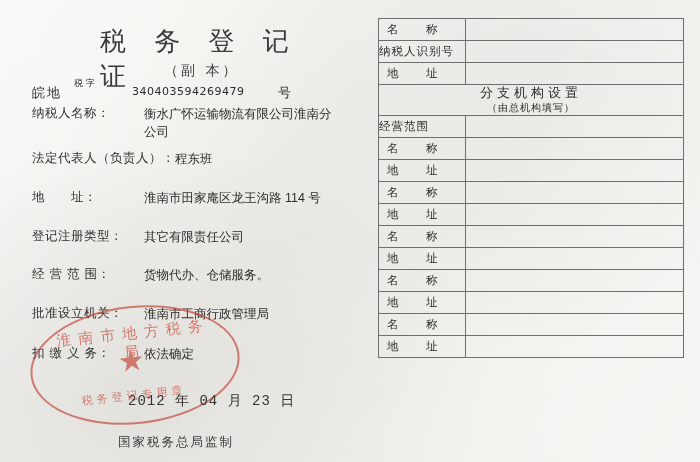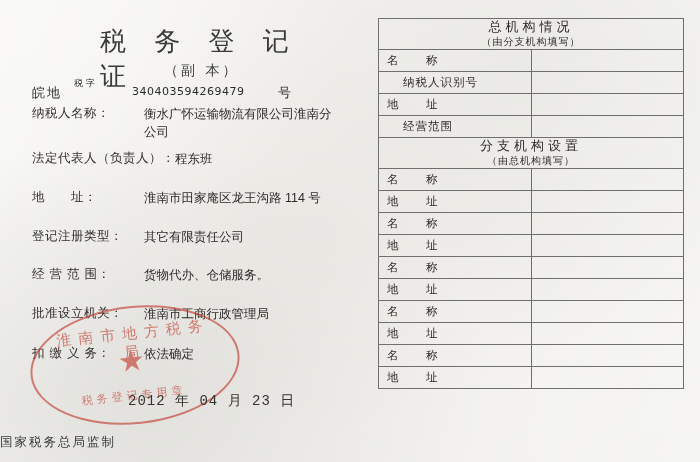--- a/index.html
+++ b/index.html
@@ -81,21 +81,21 @@
   .val2{top:18px;}
 
   .dateline{
     position:absolute;left:128px;top:392px;width:190px;
     font-size:14px;letter-spacing:1px;
     font-family:Liberation Mono, monospace;
     color:#35332f;
   }
   .dateline span{display:inline-block;}
   .footer{
-    position:absolute;left:0;top:434px;width:352px;
+    position:absolute;left:0;top:434px;width:352px;text-align:center;
     font-size:12.5px;letter-spacing:2px;
     font-family:"DejaVu Serif","Liberation Serif",serif;
     color:#3a3a3a;
   }
 
   
   .seal{
     position:absolute;left:30px;top:306px;width:212px;height:118px;
     pointer-events:none;opacity:.62;
   }
@@ -137,21 +137,21 @@
   }
   td.hdr{
     text-align:center;height:42px;line-height:15px;
   }
   td.hdr .h1{font-size:13px;letter-spacing:4px;}
   td.hdr .h2{font-size:10px;letter-spacing:1px;}
   td.k{
     width:86px;letter-spacing:8px;
     text-indent:8px;
   }
-  td.k.tight{letter-spacing:1px;text-indent:0;padding-left:24px;}
+  td.k.tight{letter-spacing:1px;text-indent:0;}
   td.v{background:transparent;}
 </style>
 </head>
 <body>
 
 <div id="sheet">
 
   <div class="left">
 
     <div class="title">税 务 登 记 证</div>
@@ -215,51 +215,45 @@
       <span>23</span>
       <span>日</span>
     </div>
 
     <div class="footer">国家税务总局监制</div>
   </div>
 
   <div class="right">
     <table class="grid">
       <tbody>
-          <tr>
-        <td class="hdr" colspan="2">
-          <div class="h1">总机构情况</div>
-          <div class="h2">（由分支机构填写）</div>
-        </td>
-      </tr>
       <tr>
         <td class="k">名　称</td>
         <td class="v"></td>
       </tr>
       <tr>
         <td class="k tight">纳税人识别号</td>
         <td class="v"></td>
       </tr>
       <tr>
         <td class="k">地　址</td>
         <td class="v"></td>
       </tr>
-      <tr>
-        <td class="k tight">经营范围</td>
-        <td class="v"></td>
-      </tr>
-
       <tr>
         <td class="hdr" colspan="2">
           <div class="h1">分支机构设置</div>
           <div class="h2">（由总机构填写）</div>
         </td>
       </tr>
 
       <tr>
+        <td class="k tight">经营范围</td>
+        <td class="v"></td>
+      </tr>
+
+      <tr>
         <td class="k">名　称</td>
         <td class="v"></td>
       </tr>
       <tr>
         <td class="k">地　址</td>
         <td class="v"></td>
       </tr>
       <tr>
         <td class="k">名　称</td>
         <td class="v"></td>

